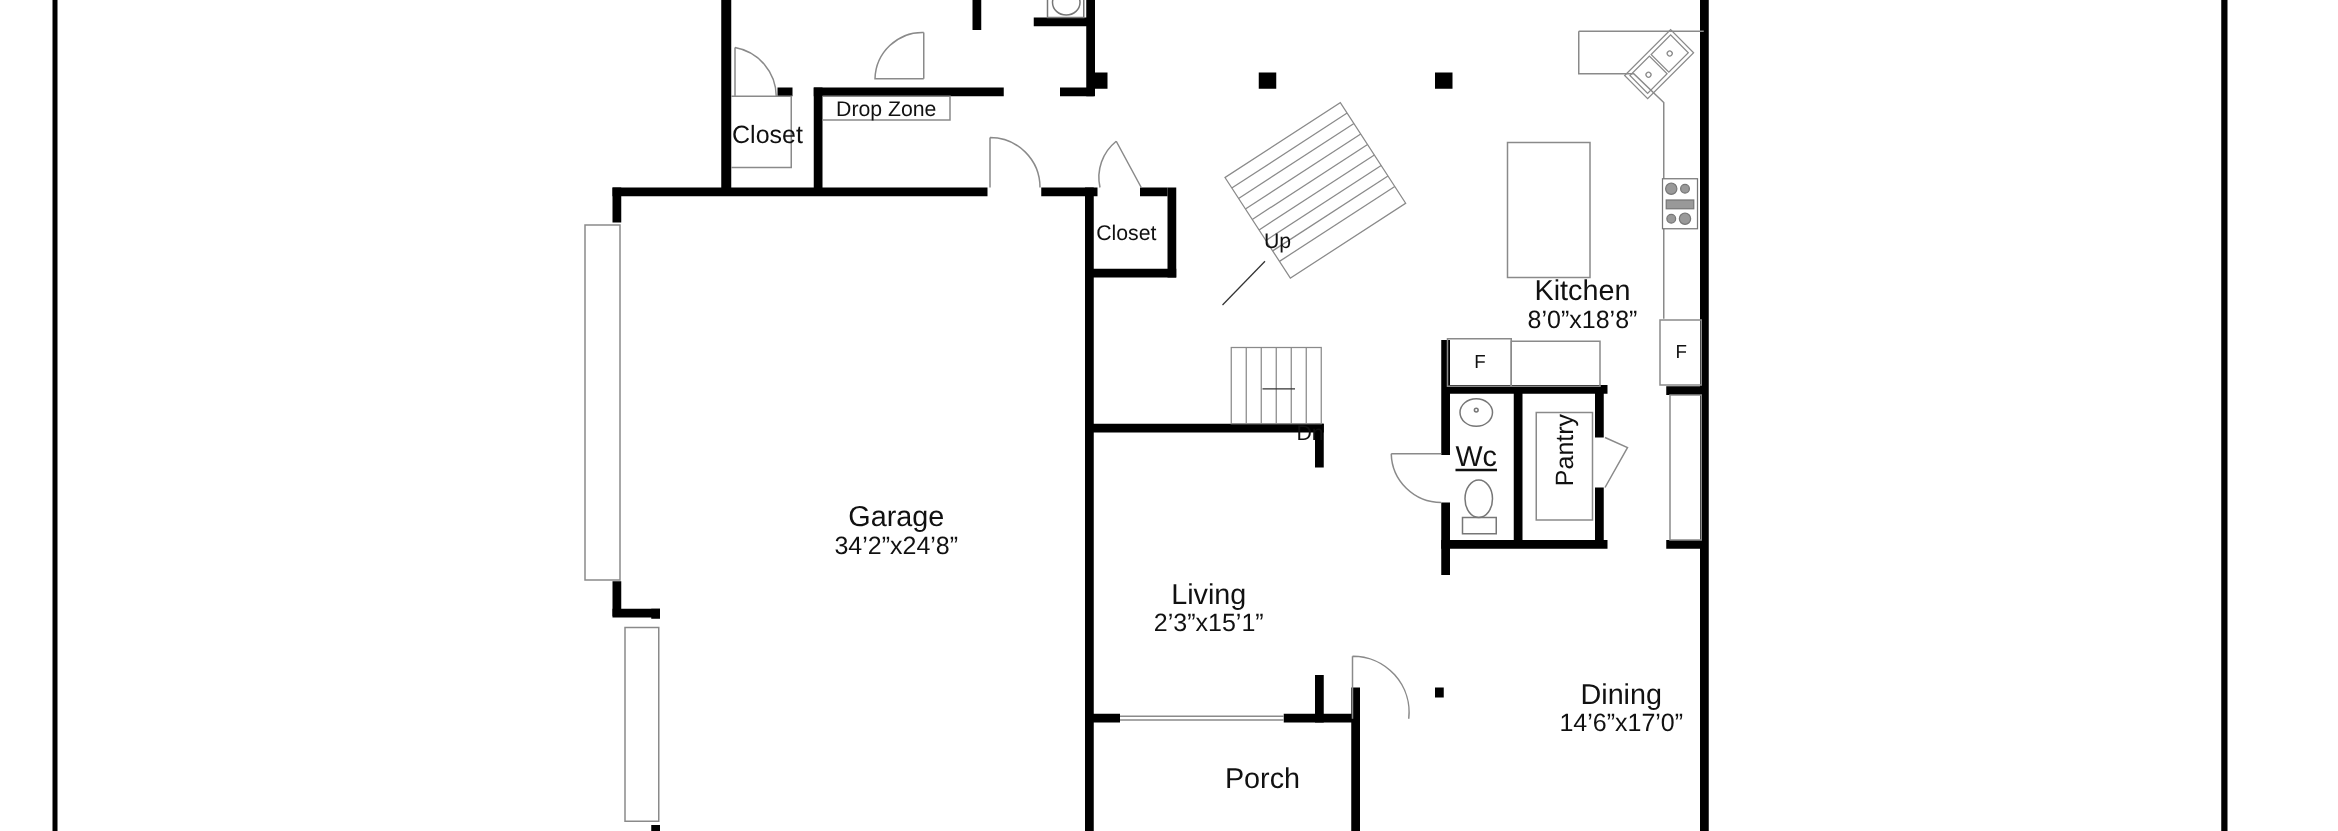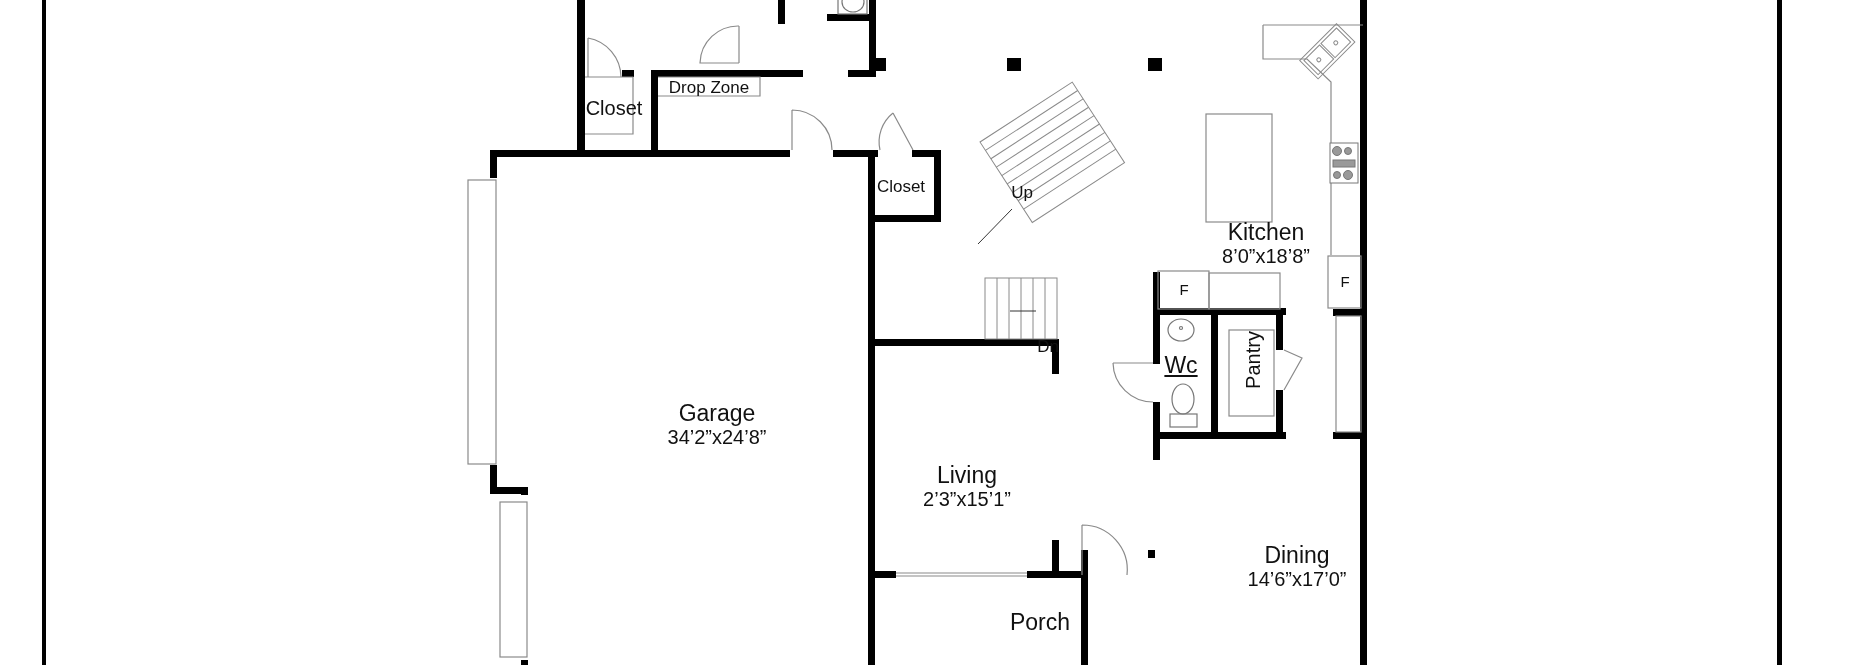--- a/index.html
+++ b/index.html
@@ -172,21 +172,21 @@
   <span class="d">2’3”x15’1”</span>
 </div>
 <div class="lbl" style="left:1266px;top:219px;">
   <span class="n">Kitchen</span>
   <span class="d">8’0”x18’8”</span>
 </div>
 <div class="lbl" style="left:1261px;top:542px;margin-left:36px;">
   <span class="n">Dining</span>
   <span class="d">14’6”x17’0”</span>
 </div>
-<div class="lbl" style="left:1040px;top:609px;">
+<div class="lbl" style="left:1010px;top:609px;">
   <span class="n">Porch</span>
 </div>
 <div class="lbl" style="left:1181px;top:352px;text-decoration:underline;">
   <span class="n">Wc</span>
 </div>
 <div class="lbl" style="left:1253px;top:360px;transform:translate(-50%,-50%) rotate(-90deg);font-size:20px;">Pantry</div>
 <div class="lbl sm" style="left:614px;top:97px;font-size:20px;">Closet</div>
 <div class="lbl sm" style="left:901px;top:177px;">Closet</div>
 <div class="lbl sm" style="left:709px;top:78px;">Drop Zone</div>
 <div class="lbl sm" style="left:1022px;top:183px;">Up</div>

